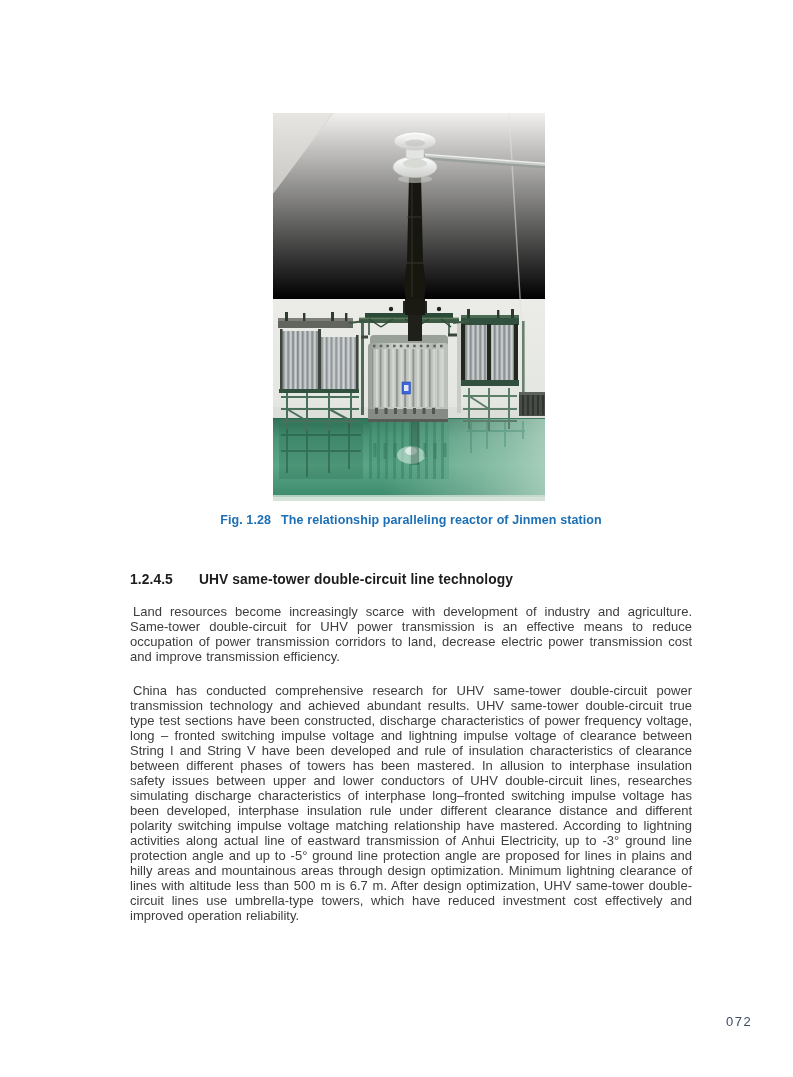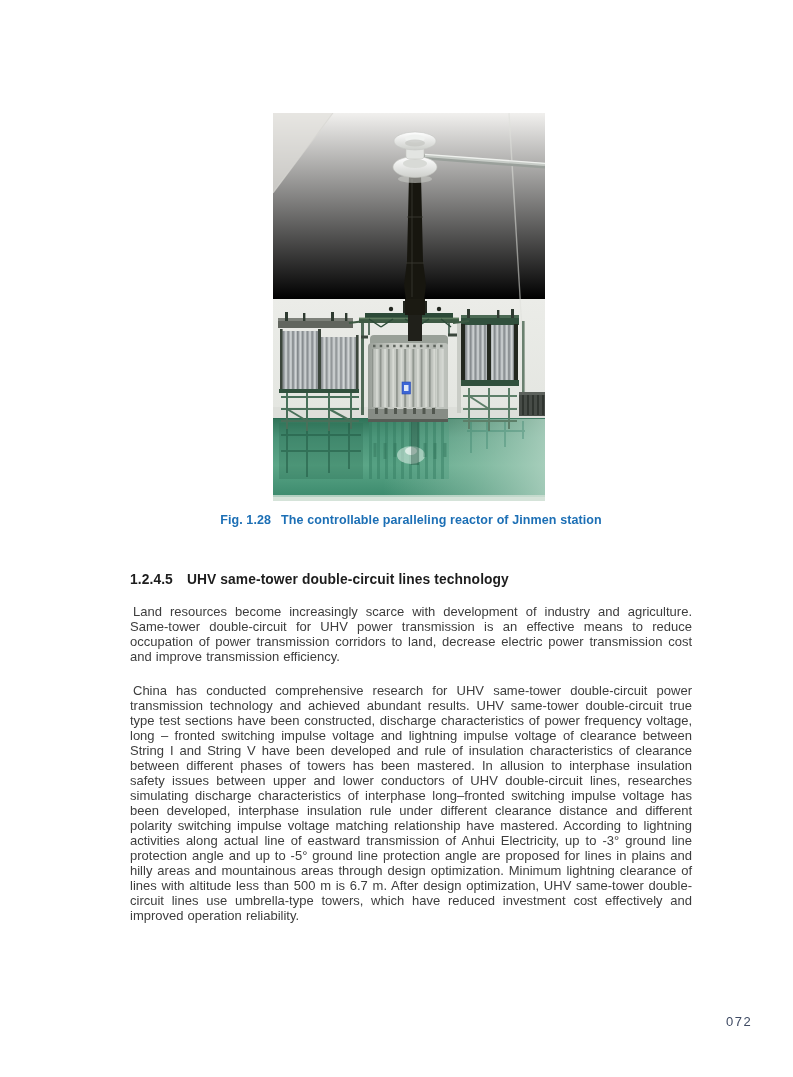--- a/index.html
+++ b/index.html
@@ -18,21 +18,21 @@
     text-align:center; font-size:12.5px; font-weight:bold;
     color:var(--caption-blue,#1c6fb5); letter-spacing:.1px;
   }
   .caption .fig-label{margin-right:10px;text-align:center;}
   
   .textcol{position:absolute; left:130px; top:572px; width:562px;}
   .textcol h2{
     margin:0 0 17px 0; font-size:13.8px; font-weight:bold;
     color:var(--heading-text,#1d1d1d); letter-spacing:.1px;
   }
-  .textcol h2 .sec-num{margin-right:14px;}
+  .textcol h2 .sec-num{margin-right:26px;}
   .textcol p{
     margin:0 0 19px 0; font-size:13px; line-height:15px;
     text-align:justify; color:var(--body-text,#3d3d3d);
     word-spacing:.5px; text-indent:3px;
   }
   .pagenum{
     position:absolute; left:726px; top:1014px; font-size:13px;
     color:var(--page-number,#3e4a63); letter-spacing:1.5px;
   }
 </style>
@@ -263,27 +263,27 @@
           <ellipse cx="142" cy="54" rx="22" ry="10.5" fill="url(#ringGrad)" stroke="#c2c4c0" stroke-width="0.6"></ellipse>
           <ellipse cx="142" cy="50.5" rx="12" ry="4.5" fill="#d8dad6"></ellipse>
           <rect x="133" y="28" width="18" height="18" rx="3" fill="#e3e5e2" stroke="#c6c8c4" stroke-width="0.6"></rect>
           <ellipse cx="142" cy="28" rx="21" ry="9" fill="url(#ringGrad)" stroke="#c6c8c4" stroke-width="0.6"></ellipse>
           <ellipse cx="142" cy="25.5" rx="10" ry="4" fill="#f0f2f0"></ellipse>
           <ellipse cx="142" cy="30" rx="10" ry="3.6" fill="#c3c5c1" opacity="0.7"></ellipse>
         </g>
       </svg>
     </div>
     <figcaption class="caption">
-      <span class="fig-label">Fig. 1.28</span><span>The controllable paralleling reactor of Jinmen station</span>
+      <span class="fig-label">Fig. 1.28</span><span>The relationship paralleling reactor of Jinmen station</span>
     </figcaption>
   </figure>
 
   <div class="textcol">
     <h2>
-      <span class="sec-num">1.2.4.5</span><span>UHV same-tower double-circuit lines technology</span>
+      <span class="sec-num">1.2.4.5</span><span>UHV same-tower double-circuit line technology</span>
     </h2>
     <p>Land resources become increasingly scarce with development of industry and agriculture. Same-tower double-circuit for UHV power transmission is an effective means to reduce occupation of power transmission corridors to land, decrease electric power transmission cost and improve transmission efficiency.</p>
     <p>China has conducted comprehensive research for UHV same-tower double-circuit power transmission technology and achieved abundant results. UHV same-tower double-circuit true type test sections have been constructed, discharge characteristics of power frequency voltage, long – fronted switching impulse voltage and lightning impulse voltage of clearance between String I and String V have been developed and rule of insulation characteristics of clearance between different phases of towers has been mastered. In allusion to interphase insulation safety issues between upper and lower conductors of UHV double-circuit lines, researches simulating discharge characteristics of interphase long–fronted switching impulse voltage has been developed, interphase insulation rule under different clearance distance and different polarity switching impulse voltage matching relationship have mastered. According to lightning activities along actual line of eastward transmission of Anhui Electricity, up to -3° ground line protection angle and up to -5° ground line protection angle are proposed for lines in plains and hilly areas and mountainous areas through design optimization. Minimum lightning clearance of lines with altitude less than 500 m is 6.7 m. After design optimization, UHV same-tower double-circuit lines use umbrella-type towers, which have reduced investment cost effectively and improved operation reliability.</p>
   </div>
 
   <div class="pagenum">072</div>
 
 </div>
 
 </body></html>

